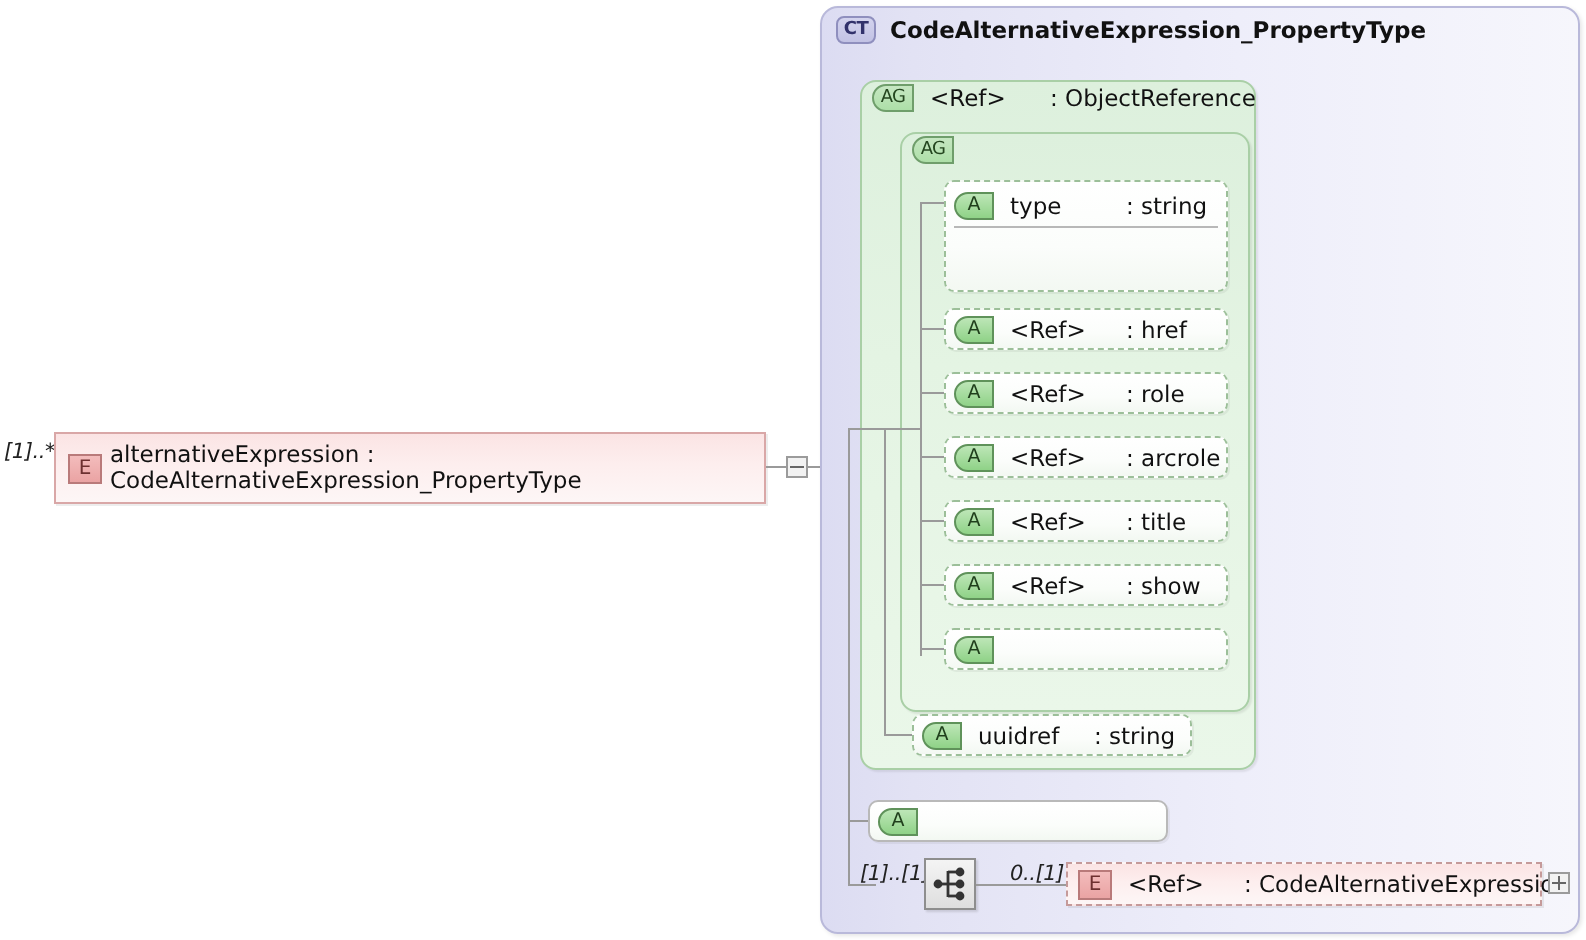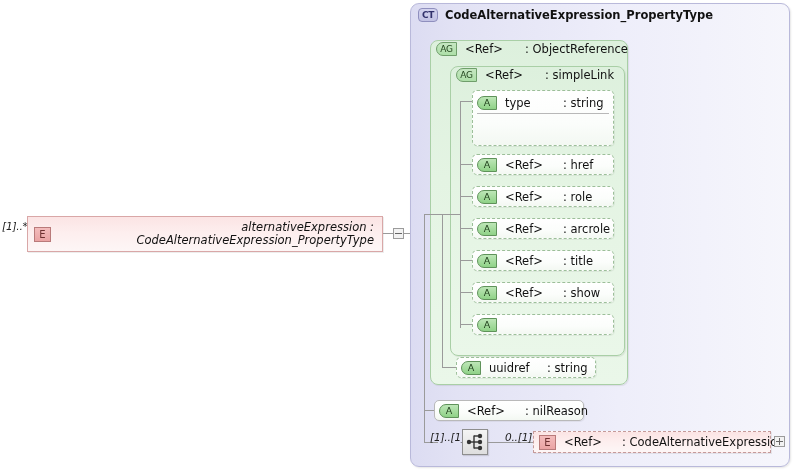--- a/index.html
+++ b/index.html
@@ -70,26 +70,25 @@
     background: linear-gradient(to bottom,#f3bcbc,#eaa3a3);
     border: 1px solid #b97a7a;
     color: #6d3030;
     font-size: 10px;
     line-height: 13px;
     text-align: center;
     font-family: "DejaVu Sans", sans-serif;
   }
   .el-label {
     flex: 1 1 auto;
-    text-align: right;
+    text-align: left;
     padding: 0 8px 0 4px;
     font-size: 11.5px;
     color: #111;
     line-height: 13px;
-    font-style: italic;
   }
 
   
   .ct-panel {
     position: absolute;
     background: linear-gradient(to right,#dcdcf2 0%, #e2e2f4 12%, #eeeefa 55%, #f6f6fc 100%);
     border: 1px solid #b9b9da;
     border-radius: 9px;
     box-shadow: 1px 1px 2px rgba(0,0,0,0.10);
   }
@@ -240,24 +239,20 @@
   <span class="ag-text">
     <span class="nm">&lt;Ref&gt;</span><span>:</span>
     <span>ObjectReference</span>
   </span>
 </div>
 
 <div class="ag-panel" style="left:450px; top:66px; width:175px; height:290px;"></div>
 
 <div class="ag-head" style="left:456px; top:68px;">
   <span class="icon-AG">AG</span>
-  <span class="ag-text">
-    <span class="nm">&lt;Ref&gt;</span><span>:</span>
-    <span>simpleLink</span>
-  </span>
 </div>
 
 <div class="vline" style="left:460px; top:101px; height:227px;"></div>
 
 <div class="hline" style="left:460px; top:101px; width:12px;"></div>
 <div class="hline" style="left:460px; top:164px; width:12px;"></div>
 <div class="hline" style="left:460px; top:196px; width:12px;"></div>
 <div class="hline" style="left:460px; top:228px; width:12px;"></div>
 <div class="hline" style="left:460px; top:260px; width:12px;"></div>
 <div class="hline" style="left:460px; top:292px; width:12px;"></div>
@@ -330,24 +325,20 @@
   </span>
 </div>
 
 <div class="vline" style="left:424px; top:214px; height:228px;"></div>
 <div class="hline" style="left:424px; top:214px; width:18px;"></div>
 <div class="hline" style="left:424px; top:410px; width:10px;"></div>
 <div class="hline" style="left:424px; top:442px; width:14px;"></div>
 
 <div class="at-box" style="left:434px; top:400px; width:150px; height:21px; border-style:solid; border-color:#b9b9b9;">
   <span class="icon-A">A</span>
-  <span class="at-text">
-    <span class="nm">&lt;Ref&gt;</span><span>:</span>
-    <span>nilReason</span>
-  </span>
 </div>
 
 <div class="card" style="left:430px; top:431px;">[1]..[1]</div>
 
 <div class="compositor" style="left:462px; top:429px;">
   <svg width="24" height="24" viewBox="0 0 24 24" aria-hidden="true">
     <circle cx="6" cy="12" r="2.2" fill="#333"></circle>
     <path d="M6 12 H11" stroke="#333" stroke-width="1.4" fill="none"></path>
     <path d="M11 5.5 V18.5" stroke="#333" stroke-width="1.4" fill="none"></path>
     <path d="M11 6 H15" stroke="#333" stroke-width="1.4" fill="none"></path>

